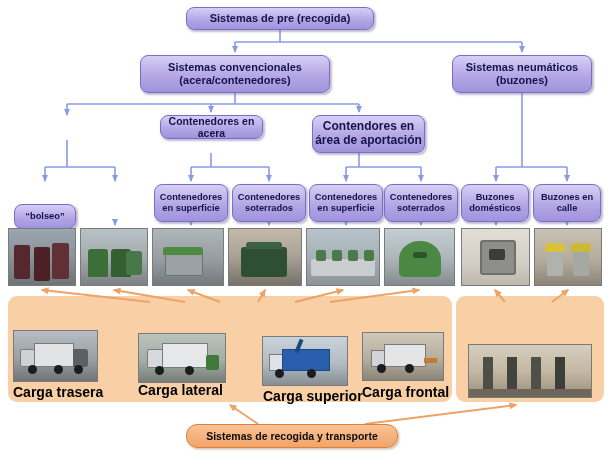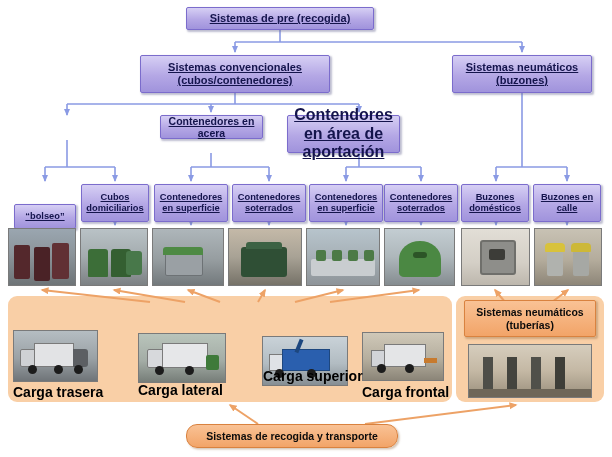--- a/index.html
+++ b/index.html
@@ -1,23 +1,23 @@
 <!DOCTYPE html>
 <html><head>
 <meta charset="utf-8">
 <style>
   html,body{margin:0;padding:0;background:#fff;}
   .canvas{position:relative;width:612px;height:457px;background:#fff;
           font-family:"Liberation Sans",sans-serif;overflow:hidden;}
 
   .pbox{position:absolute;display:flex;align-items:center;justify-content:center;
         text-align:center;background:linear-gradient(180deg,#d6cff4 0%,#b4a7e5 55%,#a093dc 100%);
-        border:1.4px solid #7b6ccc;border-radius:2px;color:#14144c;font-weight:bold;
+        border:1.4px solid #7b6ccc;border-radius:8px;color:#14144c;font-weight:bold;
         box-sizing:border-box;box-shadow:1.5px 1.5px 2px rgba(110,110,150,.45);
-        line-height:1.15;padding:1px 2px;text-decoration:underline;}
+        line-height:1.15;padding:1px 2px;}
 
   .obox{position:absolute;display:flex;align-items:center;justify-content:center;
         text-align:center;background:linear-gradient(180deg,#f9c295 0%,#f2a468 100%);
         border:1.3px solid #d9823f;border-radius:2px;color:#0c0c0c;font-weight:bold;
         box-sizing:border-box;box-shadow:1.5px 1.5px 2px rgba(150,110,70,.4);
         line-height:1.15;padding:1px 3px;}
 
   .panel{position:absolute;background:#f9cfa6;border-radius:9px;}
 
   .cap{position:absolute;font-weight:bold;font-size:14px;color:#000;white-space:nowrap;}
@@ -141,45 +141,43 @@
       <line x1="330" y1="302" x2="419" y2="290" marker-end="url(#mo)"></line>
       <line x1="505" y1="302" x2="495" y2="290" marker-end="url(#mo)"></line>
       <line x1="552" y1="302" x2="568" y2="290" marker-end="url(#mo)"></line>
       <line x1="258" y1="424" x2="230" y2="405" marker-end="url(#mo)"></line>
       <line x1="365" y1="424" x2="516" y2="405" marker-end="url(#mo)"></line>
     </g>
   </svg>
 
   <div class="pbox" style="left:186px;top:7px;width:188px;height:23px;font-size:11px;">Sistemas de pre (recogida)</div>
 
-  <div class="pbox" style="left:140px;top:55px;width:190px;height:38px;font-size:11px;">Sistemas convencionales (cubos/contenedores)</div>
+  <div class="pbox" style="left:140px;top:55px;width:190px;height:38px;font-size:11px;">Sistemas convencionales (acera/contenedores)</div>
   <div class="pbox" style="left:452px;top:55px;width:140px;height:38px;font-size:11px;">Sistemas neumáticos (buzones)</div>
 
   <div class="pbox" style="left:160px;top:115px;width:103px;height:24px;font-size:10.5px;">Contenedores en acera</div>
-  <div class="pbox" style="left:287px;top:115px;width:113px;height:38px;font-size:16px;">Contendores en área de aportación</div>
+  <div class="pbox" style="left:312px;top:115px;width:113px;height:38px;font-size:12px;">Contendores en área de aportación</div>
 
   <div class="pbox" style="left:14px;top:184px;width:62px;height:25px;font-size:9.3px;margin-top:20px;">“bolseo”</div>
-  <div class="pbox" style="left:81px;top:184px;width:68px;height:38px;font-size:9.3px;">Cubos domiciliarios</div>
   <div class="pbox" style="left:154px;top:184px;width:74px;height:38px;font-size:9.3px;">Contenedores en superficie</div>
   <div class="pbox" style="left:232px;top:184px;width:74px;height:38px;font-size:9.3px;">Contenedores soterrados</div>
   <div class="pbox" style="left:309px;top:184px;width:74px;height:38px;font-size:9.3px;">Contenedores en superficie</div>
   <div class="pbox" style="left:384px;top:184px;width:74px;height:38px;font-size:9.3px;">Contenedores soterrados</div>
   <div class="pbox" style="left:461px;top:184px;width:68px;height:38px;font-size:9.3px;">Buzones domésticos</div>
   <div class="pbox" style="left:533px;top:184px;width:68px;height:38px;font-size:9.3px;">Buzones en calle</div>
 
   <div class="photo ph1" style="left:8px;top:228px;width:68px;height:58px;"></div>
   <div class="photo ph2" style="left:80px;top:228px;width:68px;height:58px;"></div>
   <div class="photo ph3" style="left:152px;top:228px;width:72px;height:58px;"></div>
   <div class="photo ph4" style="left:228px;top:228px;width:74px;height:58px;"></div>
   <div class="photo ph5" style="left:306px;top:228px;width:74px;height:58px;"></div>
   <div class="photo ph6" style="left:384px;top:228px;width:71px;height:58px;"></div>
   <div class="photo ph7" style="left:461px;top:228px;width:69px;height:58px;"></div>
   <div class="photo ph8" style="left:534px;top:228px;width:68px;height:58px;"></div>
 
-  <div class="obox" style="left:464px;top:300px;width:132px;height:37px;font-size:10.5px;">Sistemas neumáticos (tuberías)</div>
 
   <div class="photo truck t1" style="left:13px;top:330px;width:85px;height:52px;">
     <i class="cab"></i>
       <i class="bx"></i>
       <i class="rr"></i>
       <i class="w" style="left:14px;"></i>
       <i class="w" style="left:40px;"></i>
       <i class="w" style="left:60px;"></i>
   </div>
   <div class="photo truck t2" style="left:138px;top:333px;width:88px;height:50px;">
@@ -199,20 +197,20 @@
   <div class="photo truck t4" style="left:362px;top:332px;width:82px;height:49px;">
     <i class="cab"></i>
       <i class="bx"></i>
       <i class="fk"></i>
       <i class="w" style="left:14px;"></i>
       <i class="w" style="left:42px;"></i>
   </div>
 
   <div class="cap" style="left:13px;top:384px;">Carga trasera</div>
   <div class="cap" style="left:138px;top:382px;">Carga lateral</div>
-  <div class="cap" style="left:263px;top:368px;">Carga superior</div>
+  <div class="cap" style="left:263px;top:388px;">Carga superior</div>
   <div class="cap" style="left:362px;top:384px;">Carga frontal</div>
 
   <div class="photo pp" style="left:468px;top:344px;width:124px;height:54px;"></div>
 
   <div class="obox" style="left:186px;top:424px;width:212px;height:24px;font-size:10.5px;border-radius:11px;">Sistemas de recogida y transporte</div>
 
 </div>
 
 </body></html>

